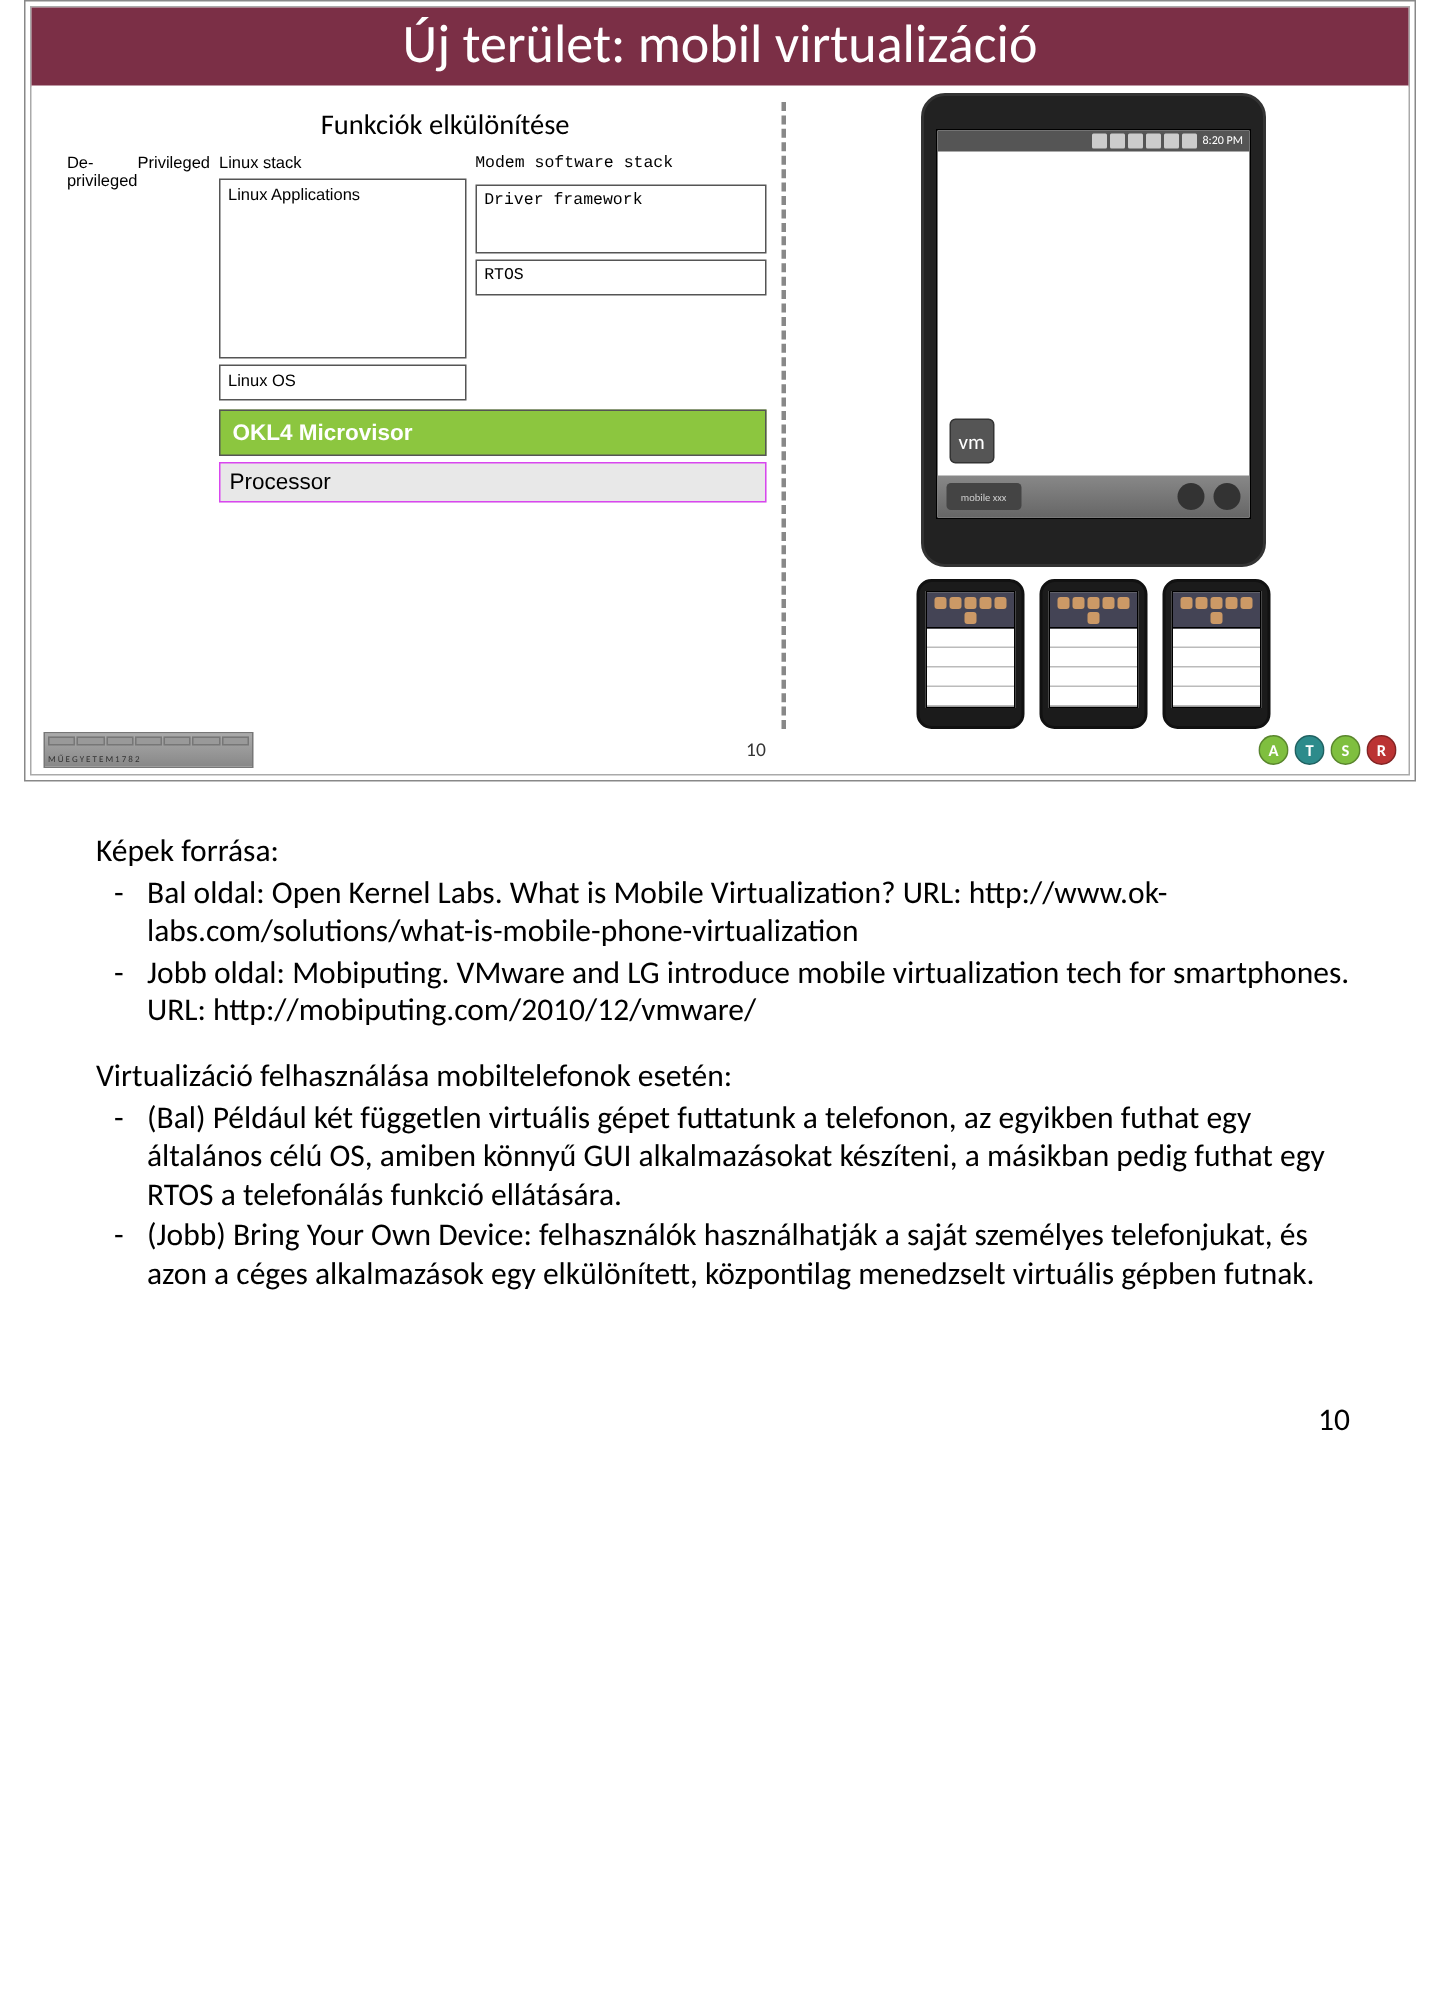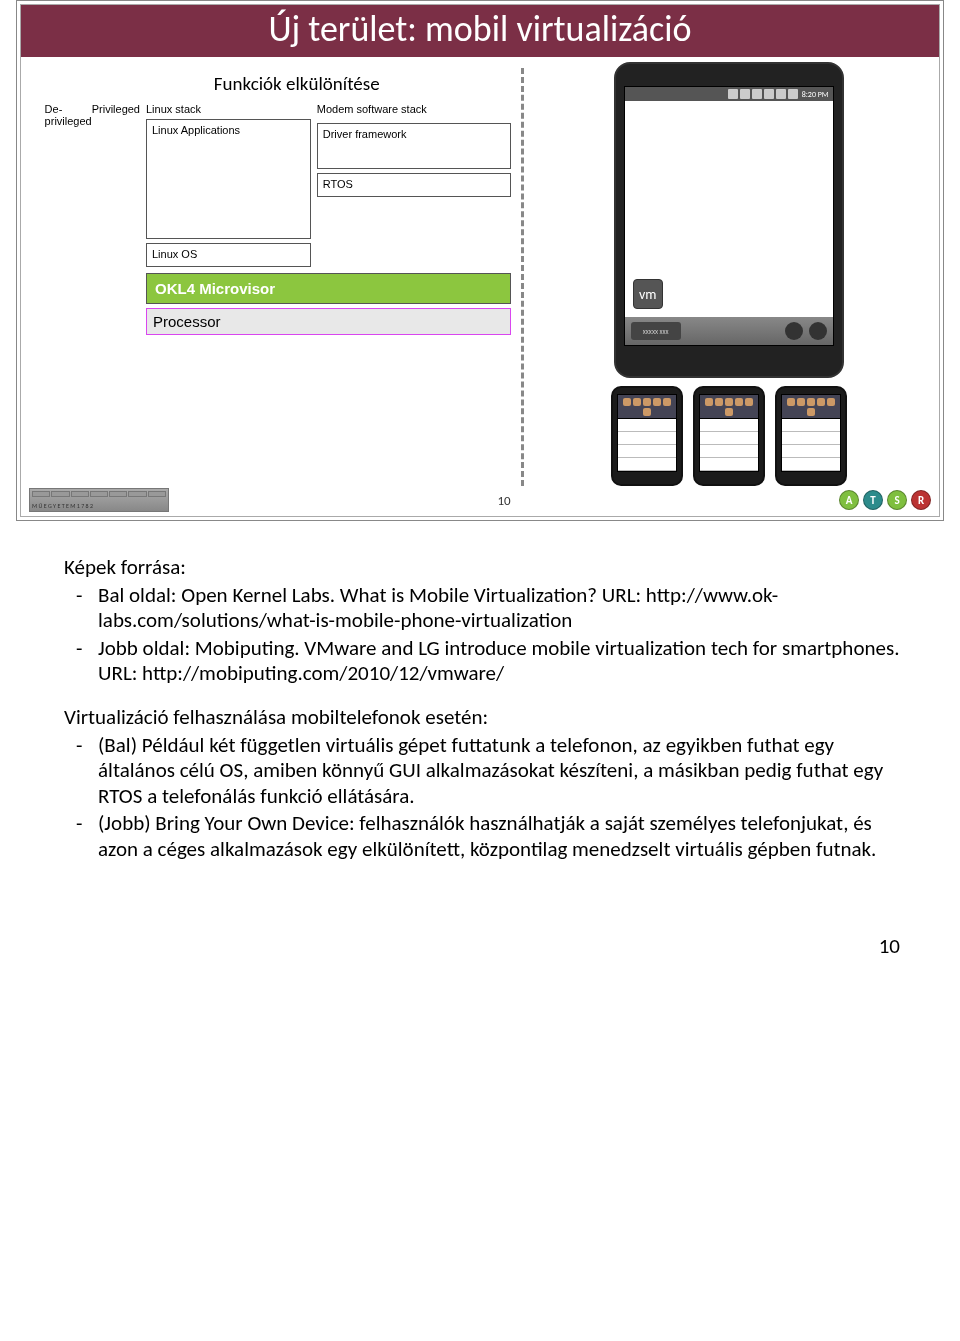--- a/index.html
+++ b/index.html
@@ -80,20 +80,21 @@
   .okl4-left-stack {
     flex: 1.1;
     display: flex;
     flex-direction: column;
     gap: 0;
   }
   .okl4-right-stack {
     flex: 1.3;
     display: flex;
     flex-direction: column;
+    font-family: Liberation Mono, monospace;
   }
   .okl4-linux-apps { height: 120px; }
   .okl4-right-row {
     display:flex; gap:4px;
   }
   .okl4-apps { flex:1; height:40px; }
   .okl4-jvm { flex:1; height:40px; }
   .okl4-driver { height:46px; margin-top:4px; }
   .okl4-os { height:24px; margin-top:4px; }
   .okl4-rtos { height:24px; margin-top:4px; }
@@ -343,21 +344,21 @@
                 <span class="ic"></span>
                 <span class="ic"></span>
                 <span class="ic"></span>
                 <span class="ic"></span>
                 <span class="ic"></span>
               </div>
               <span class="time">8:20 PM</span>
             </div>
             <div class="phone-widget">vm</div>
             <div class="phone-dock">
-              <div class="chip">xxxxx xxx</div>
+              <div class="chip">mobile xxx</div>
               <div style="flex:1"></div>
               <div class="dot"></div>
               <div class="dot"></div>
             </div>
           </div>
         </div>
 
         <div class="mini-phones">
           <div class="mini-phone">
             <div class="mini-screen">

